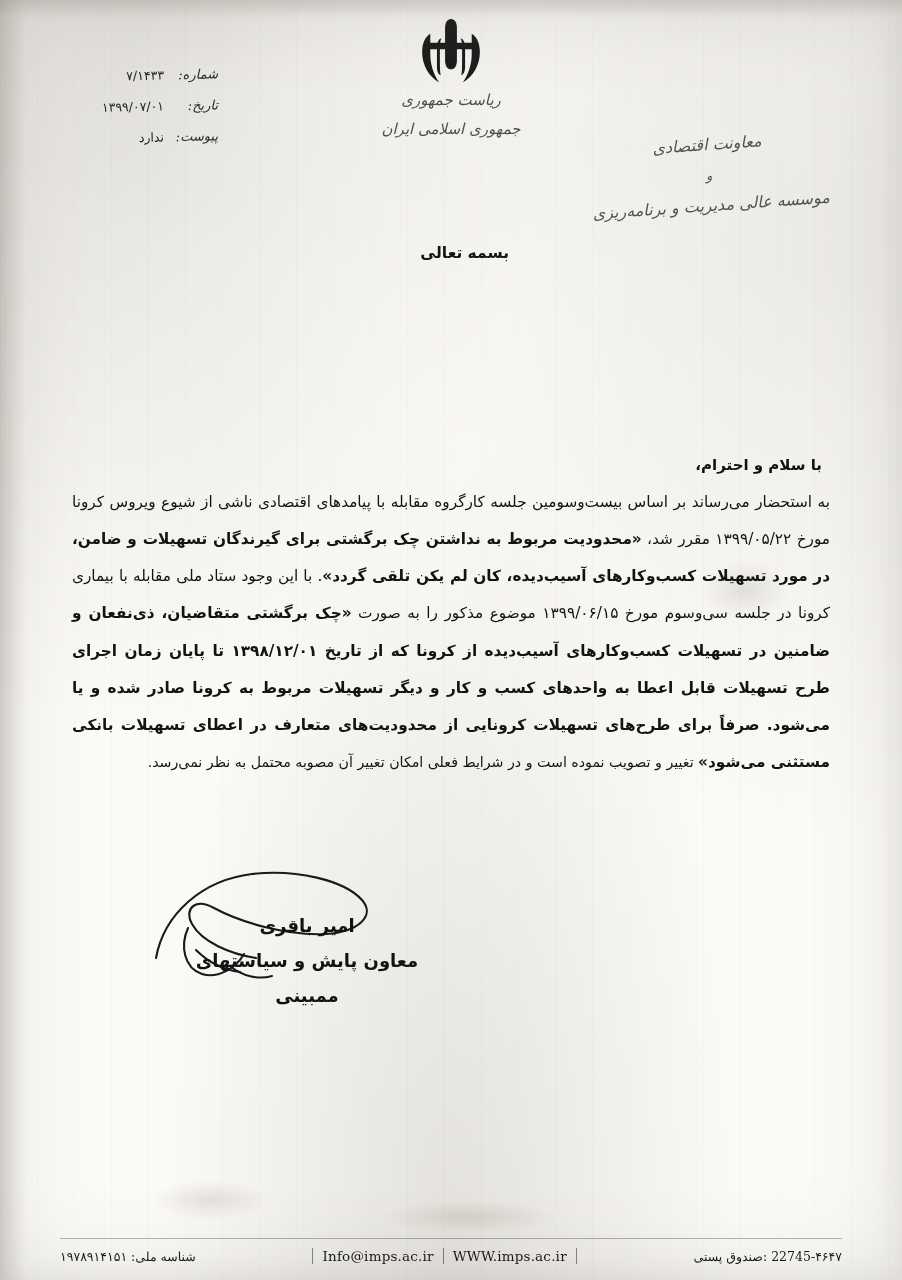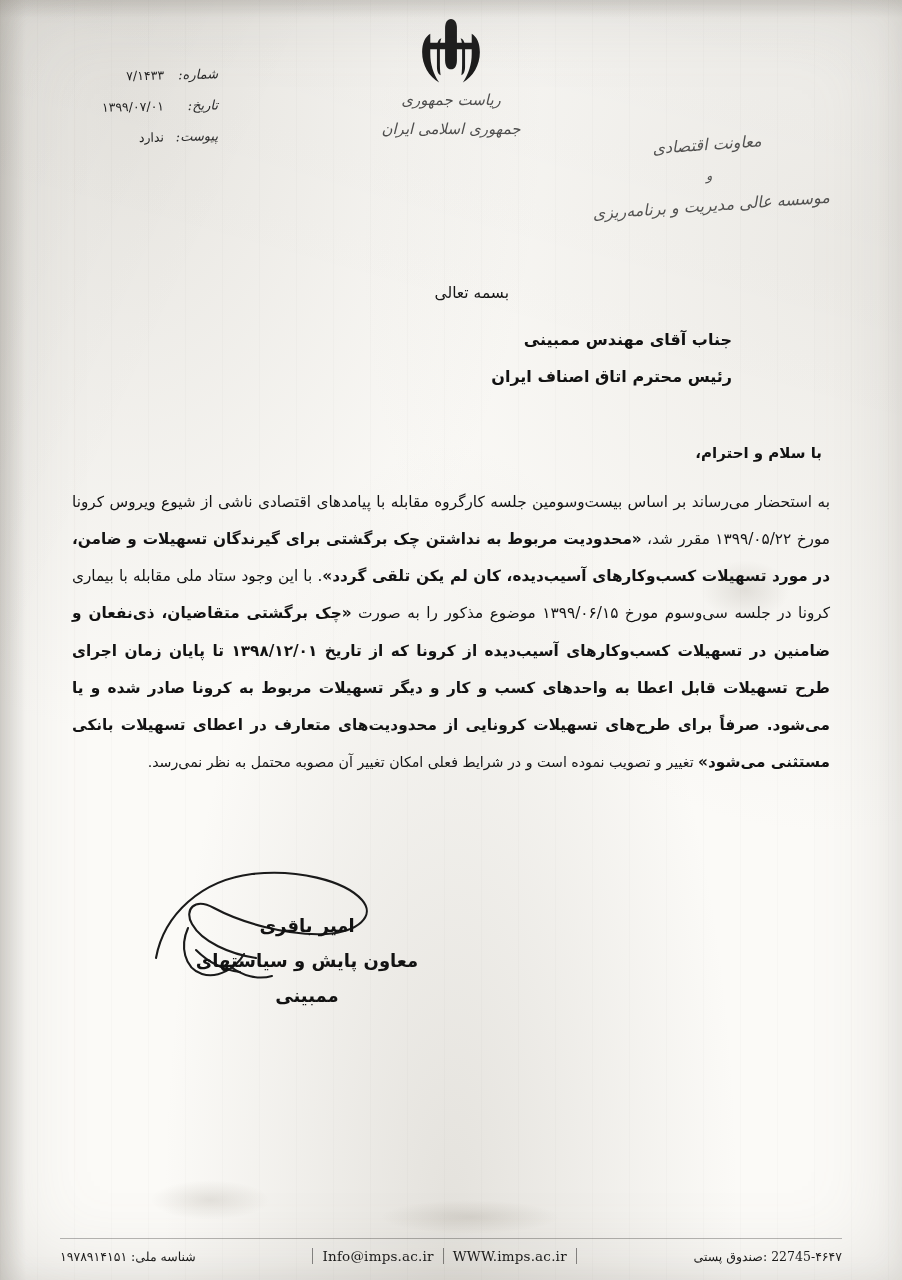--- a/index.html
+++ b/index.html
@@ -131,37 +131,36 @@
     transform: rotate(-4deg);
   }
   .handnote .l2 { font-size: 13px; }
 
   
   .basmala {
     position: absolute;
     top: 244px;
     right: 393px;
     font-size: 15.5px;
-    font-weight: normal;
+    font-weight: bold;
     color: #151515;
-    margin-top: 40px;
   }
   .addressee {
     position: absolute;
     top: 322px;
     right: 170px;
     font-size: 16px;
     font-weight: bold;
     color: #121212;
     line-height: 2.3;
     text-align: right;
   }
   .greeting {
     position: absolute;
-    top: 444px;
+    top: 456px;
     right: 80px;
     font-size: 15px;
     font-weight: bold;
     color: #121212;
   }
   .bodytext {
     position: absolute;
     top: 484px;
     right: 72px;
     left: 72px;
@@ -291,24 +290,20 @@
   </div>
 
   <div class="handnote">
     <div>معاونت اقتصادی</div>
     <div class="l2">و</div>
     <div>موسسه عالی مدیریت و برنامه‌ریزی</div>
   </div>
 
   <div class="basmala">بسمه تعالی</div>
 
-  <div class="addressee">
-    <div>جناب آقای مهندس  ممبینی</div>
-    <div>رئیس محترم اتاق اصناف ایران</div>
-  </div>
 
   <div class="greeting">با سلام و احترام،</div>
 
   <div class="bodytext">
     <span>به استحضار می‌رساند بر اساس بیست‌وسومین جلسه کارگروه مقابله با پیامدهای اقتصادی ناشی از شیوع ویروس کرونا مورخ ۱۳۹۹/۰۵/۲۲ مقرر شد، </span><span class="quote">«محدودیت مربوط به نداشتن چک برگشتی برای گیرندگان تسهیلات و ضامن، در مورد تسهیلات کسب‌وکارهای آسیب‌دیده، کان لم یکن تلقی گردد»</span><span>. با این وجود ستاد ملی مقابله با بیماری کرونا در جلسه سی‌وسوم مورخ ۱۳۹۹/۰۶/۱۵ موضوع مذکور را به صورت </span><span class="quote">«چک برگشتی متقاضیان، ذی‌نفعان و ضامنین در تسهیلات کسب‌وکارهای آسیب‌دیده از کرونا که از تاریخ ۱۳۹۸/۱۲/۰۱ تا پایان زمان اجرای طرح تسهیلات قابل اعطا به واحدهای کسب و کار و دیگر تسهیلات مربوط به کرونا صادر شده و یا می‌شود. صرفاً برای طرح‌های تسهیلات کرونایی از محدودیت‌های متعارف در اعطای تسهیلات بانکی مستثنی می‌شود»</span><span class="small"> تغییر و تصویب نموده است و در شرایط فعلی امکان تغییر آن مصوبه محتمل به نظر نمی‌رسد.</span>
   </div>
 
   <div class="signature-ink">
     <svg viewBox="0 0 270 130" width="270" height="130" aria-hidden="true">
       <g fill="none" stroke="#1a1a1a" stroke-width="2.1" stroke-linecap="round">

